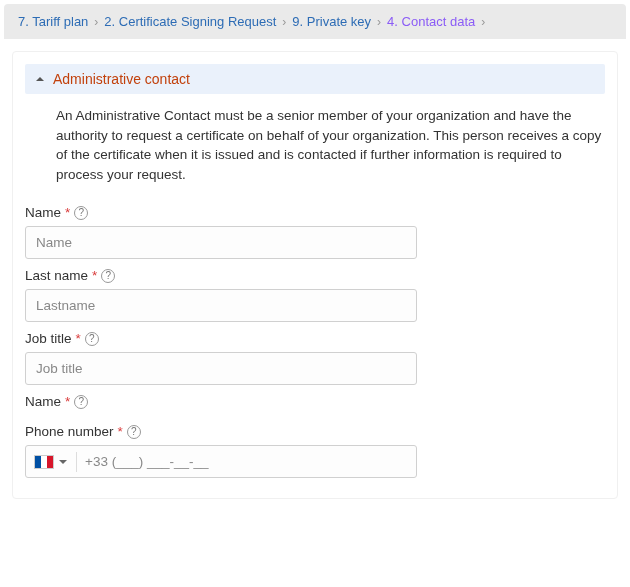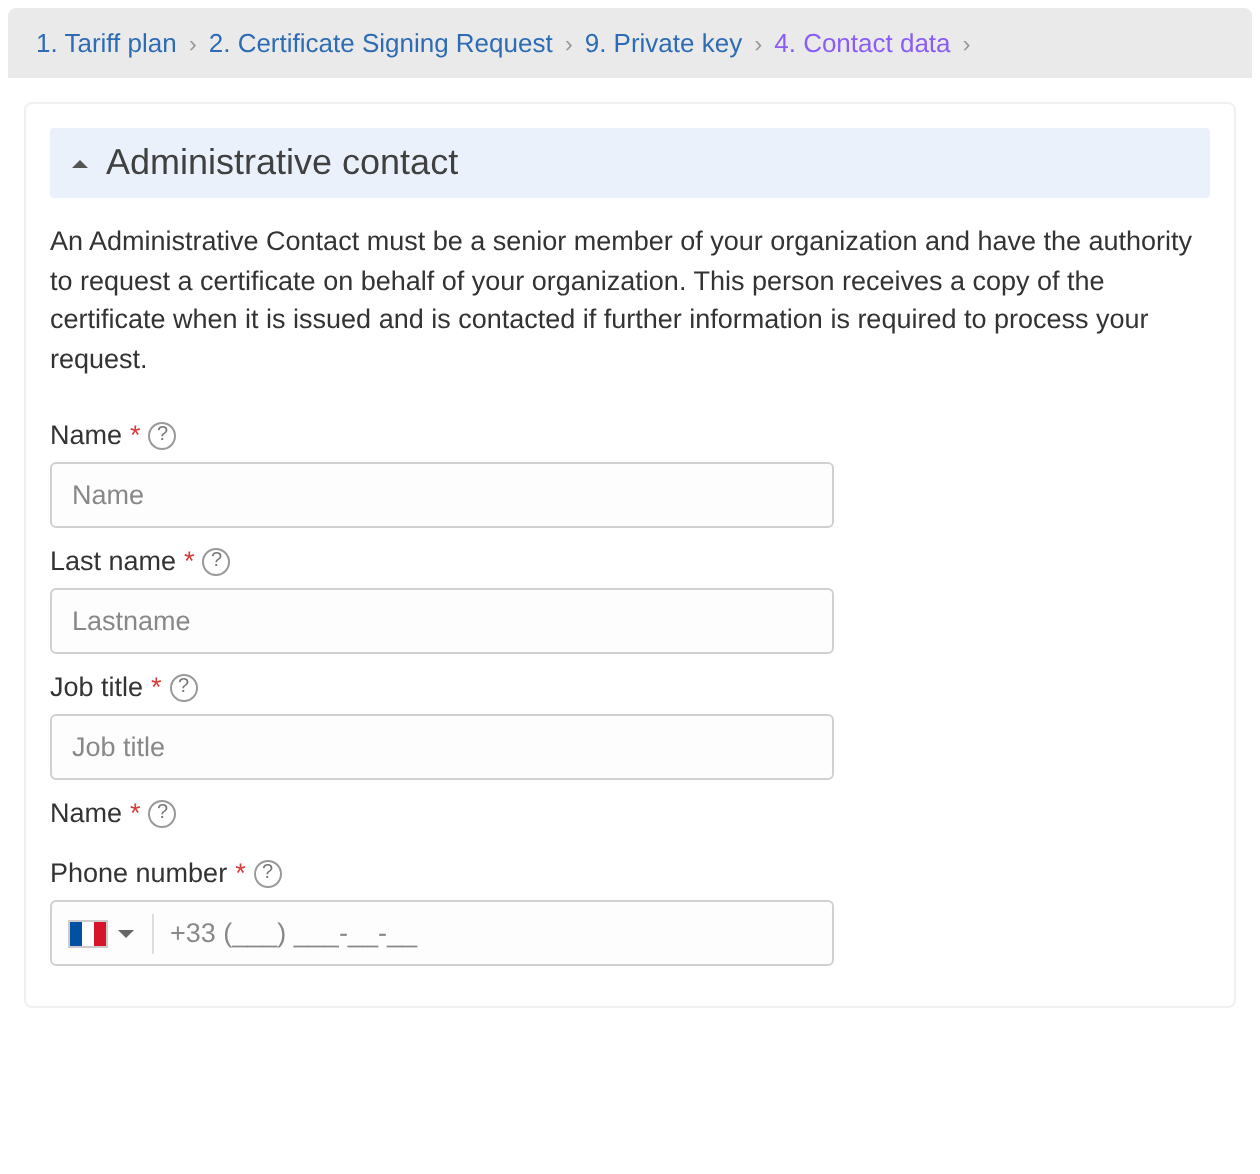--- a/index.html
+++ b/index.html
@@ -2,24 +2,24 @@
 <html><head>
 <meta charset="utf-8">
 <style>
   * { box-sizing: border-box; margin: 0; padding: 0; }
   body { font-family: "Segoe UI", Arial, sans-serif; font-size: 14px; color: #333; background: #fff; width: 630px; }
   .breadcrumb { background: #eaeaea; padding: 10px 14px; display: flex; align-items: center; gap: 6px; font-size: 13px; border-radius: 4px 4px 0 0; margin: 4px; }
   .breadcrumb .step { color: #2d6cb5; cursor: pointer; }
   .breadcrumb .step.active { color: #8b5cf6; }
   .breadcrumb .sep { color: #999; font-size: 12px; }
   .card { margin: 12px; padding: 12px; background: #fff; border: 1px solid #f0f0f0; border-radius: 4px; }
-  .section-header { background: #eaf1fb; padding: 7px 10px; display: flex; align-items: center; gap: 8px; font-size: 18px; color: #404040; margin-bottom: 12px; border-radius: 2px; }
+  .section-header { background: #eaf1fb; padding: 7px 10px; display: flex; align-items: center; gap: 8px; font-size: 14px; color: #c2410c; margin-bottom: 12px; border-radius: 2px; }
   .section-header .caret { width: 10px; height: 10px; display: inline-flex; align-items: center; justify-content: center; }
   .section-header .caret svg { width: 10px; height: 10px; fill: #555; }
-  .desc { font-size: 13.5px; color: #333; line-height: 1.45; margin-bottom: 20px; }
+  .desc { font-size: 13.5px; color: #333; line-height: 1.45; margin-bottom: 20px; margin-left: 31px; }
   .field { margin-bottom: 8px; }
   .field label { font-size: 13.5px; color: #333; display: inline-flex; align-items: center; gap: 4px; margin-bottom: 6px; }
   .asterisk { color: #d93a3a; }
   .help { width: 14px; height: 14px; border: 1px solid #999; border-radius: 50%; display: inline-flex; align-items: center; justify-content: center; font-size: 10px; color: #777; line-height: 1; cursor: help; }
   .input, .phone-wrap { width: 392px; max-width: 100%; border: 1px solid #d0d0d0; border-radius: 3px; background: #fdfdfd; }
   .input { padding: 8px 10px; font-size: 13.5px; color: #333; }
   .input::placeholder { color: #888; }
   .phone-wrap { display: flex; align-items: center; padding: 4px 6px; gap: 2px; }
   .flag { width: 20px; height: 14px; display: inline-block; position: relative; overflow: hidden; border: 1px solid #ccc; }
   .flag span { position: absolute; top: 0; bottom: 0; width: 33.34%; }
@@ -29,21 +29,21 @@
   .country-sel { display: inline-flex; align-items: center; gap: 4px; cursor: pointer; padding: 2px 2px; }
   .country-sel svg { width: 10px; height: 10px; fill: #666; }
   .divider { width: 1px; height: 20px; background: #ddd; margin: 0 4px; }
   .phone-input { border: none; outline: none; flex: 1; font-size: 13.5px; color: #333; background: transparent; padding: 4px 2px; }
   .phone-input::placeholder { color: #888; }
 </style>
 </head>
 <body>
 
 <div class="breadcrumb">
-  <span class="step">1. Tariff plan</span>
+  <span class="step">7. Tariff plan</span>
   <span class="sep">›</span>
   <span class="step">2. Certificate Signing Request</span>
   <span class="sep">›</span>
   <span class="step">9. Private key</span>
   <span class="sep">›</span>
   <span class="step active">4. Contact data</span>
   <span class="sep">›</span>
 </div>
 
 <div class="card">

